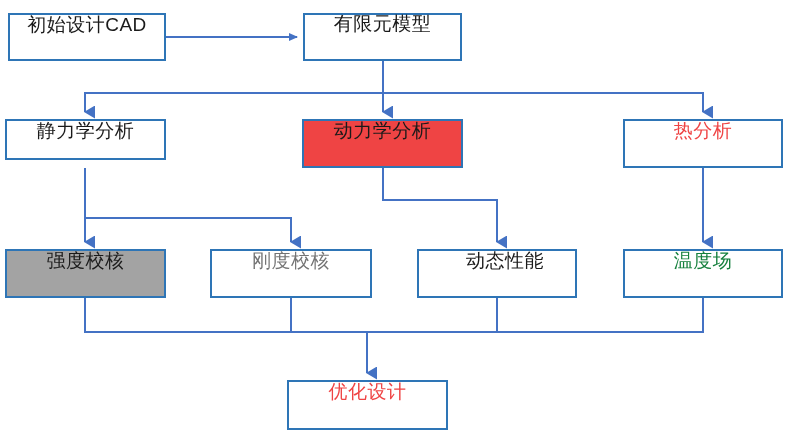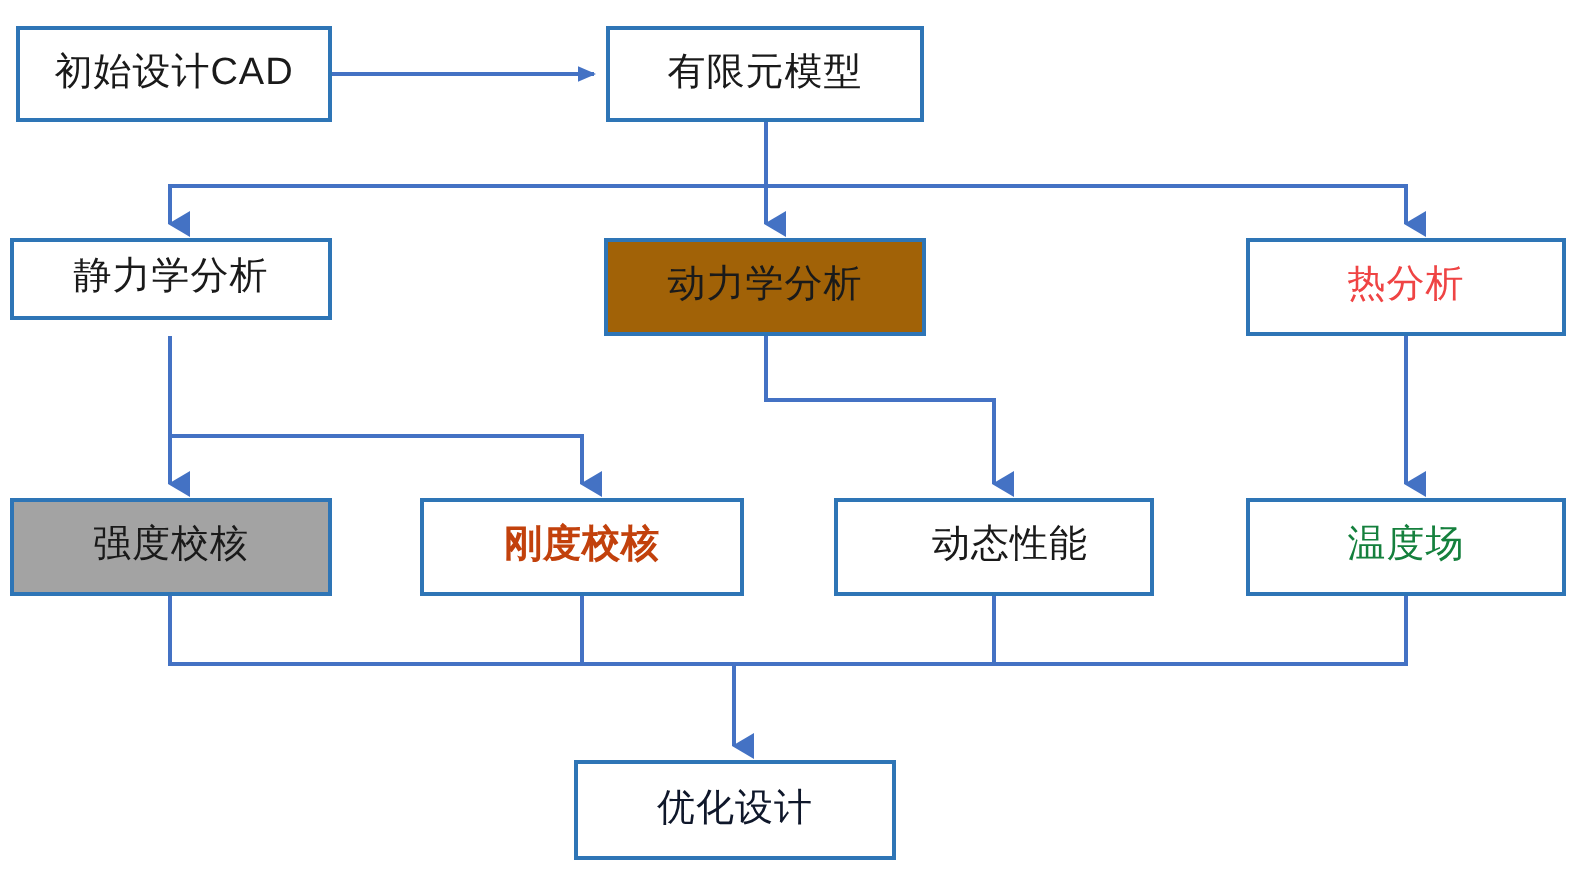--- a/index.html
+++ b/index.html
@@ -24,21 +24,21 @@
     width: 785px;
     height: 440px;
     pointer-events: none;
   }
   .node {
     position: absolute;
     box-sizing: border-box;
     background: #ffffff;
     border: 2px solid #2E75B6;
     display: flex;
-    align-items: center;
+    align-items: flex-start;
     justify-content: center;
     text-align: center;
   }
   .node-label {
     font-size: 19px;
     line-height: 1.1;
     color: #1a1a1a;
     letter-spacing: 0.5px;
     white-space: nowrap;
   }
@@ -76,35 +76,35 @@
 
   <div class="node" style="left: 8px; top: 13px; width: 158px; height: 48px; border-color: rgb(46, 117, 182); background: rgb(255, 255, 255);">
     <span class="node-label" style="color: rgb(26, 26, 26);">初始设计CAD</span>
   </div>
   <div class="node" style="left: 303px; top: 13px; width: 159px; height: 48px; border-color: rgb(46, 117, 182); background: rgb(255, 255, 255);">
     <span class="node-label" style="color: rgb(26, 26, 26); font-family: Liberation Mono, monospace;">有限元模型</span>
   </div>
   <div class="node" style="left: 5px; top: 119px; width: 161px; height: 41px; border-color: rgb(46, 117, 182); background: rgb(255, 255, 255);">
     <span class="node-label" style="color: rgb(26, 26, 26);">静力学分析</span>
   </div>
-  <div class="node" style="left: 302px; top: 119px; width: 161px; height: 49px; border-color: rgb(46, 117, 182); background: #a16207;">
+  <div class="node" style="left: 302px; top: 119px; width: 161px; height: 49px; border-color: rgb(46, 117, 182); background: #ef4444;">
     <span class="node-label" style="color: rgb(26, 26, 26);">动力学分析</span>
   </div>
   <div class="node" style="left: 623px; top: 119px; width: 160px; height: 49px; border-color: rgb(46, 117, 182); background: rgb(255, 255, 255);">
     <span class="node-label" style="color: #ef4444; font-family: Liberation Serif, serif;">热分析</span>
   </div>
   <div class="node" style="left: 5px; top: 249px; width: 161px; height: 49px; border-color: rgb(46, 117, 182); background: #a3a3a3;">
     <span class="node-label" style="color: rgb(26, 26, 26);">强度校核</span>
   </div>
   <div class="node" style="left: 210px; top: 249px; width: 162px; height: 49px; border-color: rgb(46, 117, 182); background: rgb(255, 255, 255);">
-    <span class="node-label" style="color: #c2410c; font-weight: bold;">刚度校核</span>
+    <span class="node-label" style="color: #737373;">刚度校核</span>
   </div>
   <div class="node" style="left: 417px; top: 249px; width: 160px; height: 49px; border-color: rgb(46, 117, 182); background: rgb(255, 255, 255); padding-left: 16px;">
     <span class="node-label" style="color: rgb(26, 26, 26);">动态性能</span>
   </div>
   <div class="node" style="left: 623px; top: 249px; width: 160px; height: 49px; border-color: rgb(46, 117, 182); background: rgb(255, 255, 255);">
     <span class="node-label" style="color: #15803d;">温度场</span>
   </div>
   <div class="node" style="left: 287px; top: 380px; width: 161px; height: 50px; border-color: rgb(46, 117, 182); background: rgb(255, 255, 255);">
-    <span class="node-label" style="color: #0f172a;">优化设计</span>
+    <span class="node-label" style="color: #ef4444;">优化设计</span>
   </div>
 
 </div>
 
 </body></html>

